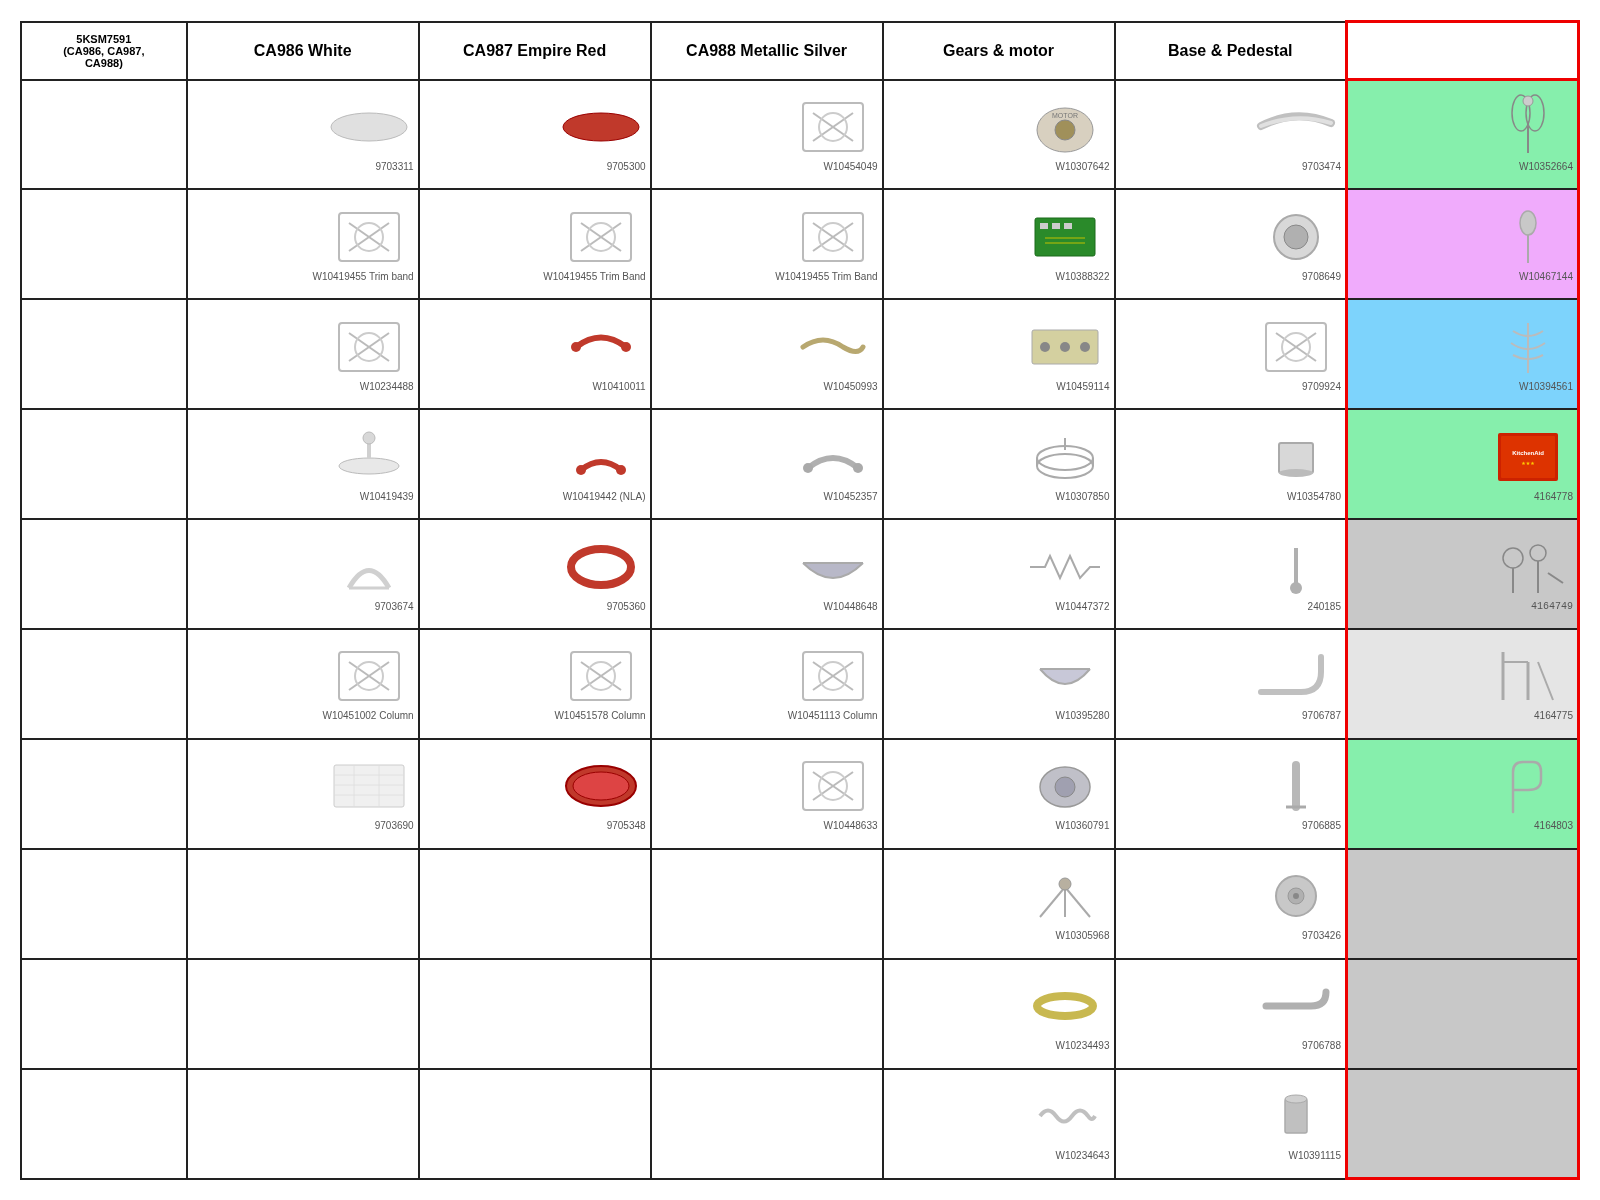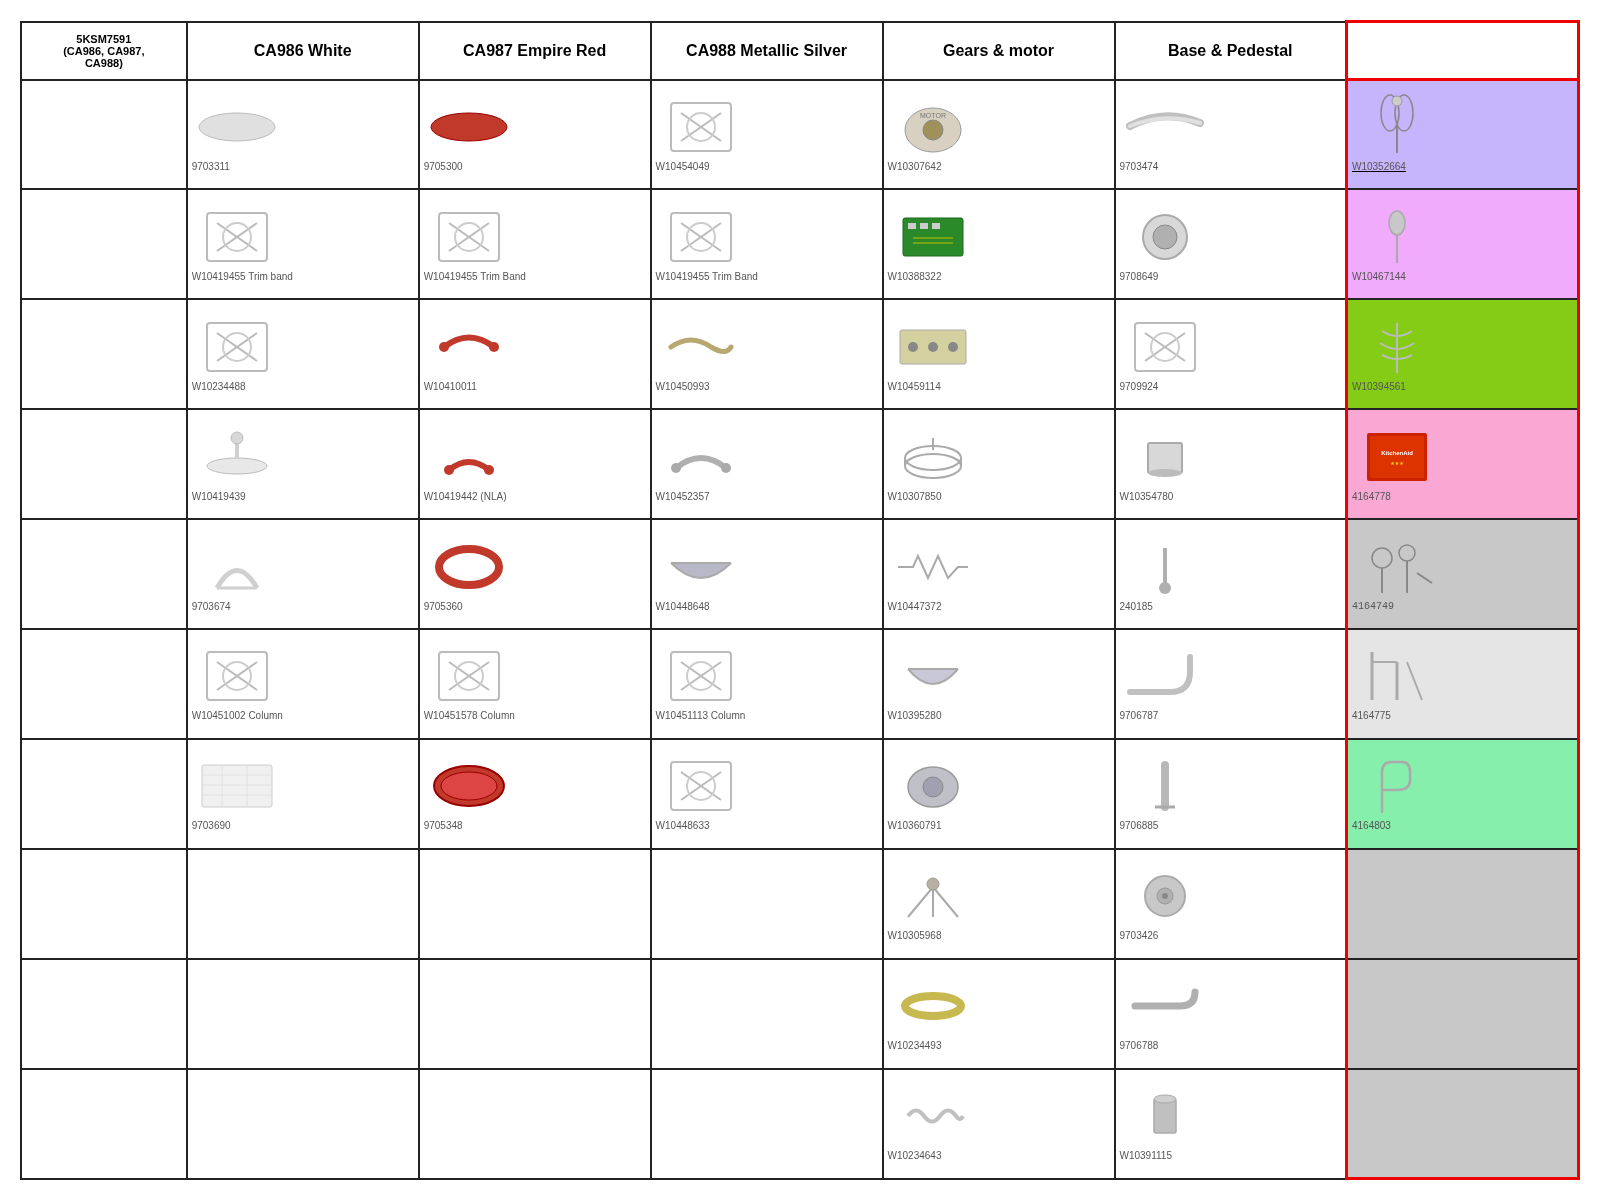--- a/index.html
+++ b/index.html
@@ -37,21 +37,21 @@
     .header-tools {
       background: #e00;
       color: #fff !important;
     }
     .header-tools {
       border: 3px solid #e00 !important;
     }
     .cell-inner {
       display: flex;
       flex-direction: column;
-      align-items: flex-start;
+      align-items: flex-end;
       justify-content: center;
       min-height: 80px;
     }
     .part-img {
       width: 90px;
       height: 60px;
       display: flex;
       align-items: center;
       justify-content: center;
       margin-bottom: 4px;
@@ -154,21 +154,21 @@
             <div class="cell-inner">
               <div class="part-img">
                 <svg viewBox="0 0 90 58" xmlns="http://www.w3.org/2000/svg">
       <path d="M10,28 Q45,10 80,25" stroke="#c0c0c0" stroke-width="8" fill="none" stroke-linecap="round"></path>
       <path d="M10,28 Q45,14 80,25" stroke="#e0e0e0" stroke-width="4" fill="none" stroke-linecap="round"></path>
     </svg>
               </div>
               <div class="part-label">9703474</div>
             </div>
           </td>
-          <td style="background: #c4b5fd; border-left: 3px solid rgb(238, 0, 0); border-right: 3px solid rgb(238, 0, 0); text-decoration: underline;">
+          <td style="background: #86efac; border-left: 3px solid rgb(238, 0, 0); border-right: 3px solid rgb(238, 0, 0);">
             <div class="cell-inner">
               <div class="part-img">
                 <svg viewBox="0 0 90 68" xmlns="http://www.w3.org/2000/svg">
       <line x1="45" y1="60" x2="45" y2="30" stroke="#888" stroke-width="2"></line>
       <ellipse cx="38" cy="20" rx="9" ry="18" fill="none" stroke="#888" stroke-width="1.5"></ellipse>
       <ellipse cx="52" cy="20" rx="9" ry="18" fill="none" stroke="#888" stroke-width="1.5"></ellipse>
       <circle cx="45" cy="8" r="5" fill="#ccc" stroke="#999" stroke-width="1"></circle>
     </svg>
               </div>
               <div class="part-label">W10352664</div>
@@ -310,21 +310,21 @@
                 <svg viewBox="0 0 90 58" xmlns="http://www.w3.org/2000/svg">
       <rect x="15" y="5" width="60" height="48" rx="3" fill="none" stroke="#bbb" stroke-width="2"></rect>
       <line x1="25" y1="15" x2="65" y2="43" stroke="#bbb" stroke-width="2"></line>
       <line x1="65" y1="15" x2="25" y2="43" stroke="#bbb" stroke-width="2"></line>
       <circle cx="45" cy="29" r="14" fill="none" stroke="#ccc" stroke-width="2"></circle>
     </svg>
               </div>
               <div class="part-label">9709924</div>
             </div>
           </td>
-          <td style="background: #84cc16; border-left: 3px solid rgb(238, 0, 0); border-right: 3px solid rgb(238, 0, 0);">
+          <td style="background: #7dd3fc; border-left: 3px solid rgb(238, 0, 0); border-right: 3px solid rgb(238, 0, 0);">
             <div class="cell-inner">
               <div class="part-img">
                 <svg viewBox="0 0 90 68" xmlns="http://www.w3.org/2000/svg">
       <line x1="45" y1="60" x2="45" y2="10" stroke="#bbb" stroke-width="2"></line>
       <path d="M30,18 Q45,28 60,18" stroke="#bbb" stroke-width="2" fill="none"></path>
       <path d="M28,30 Q45,42 62,30" stroke="#bbb" stroke-width="2" fill="none"></path>
       <path d="M30,42 Q45,50 60,42" stroke="#bbb" stroke-width="2" fill="none"></path>
     </svg>
               </div>
               <div class="part-label">W10394561</div>
@@ -387,21 +387,21 @@
             <div class="cell-inner">
               <div class="part-img">
                 <svg viewBox="0 0 90 58" xmlns="http://www.w3.org/2000/svg">
       <rect x="28" y="15" width="34" height="30" rx="2" fill="#d8d8d8" stroke="#aaa" stroke-width="2"></rect>
       <ellipse cx="45" cy="45" rx="17" ry="4" fill="#bbb"></ellipse>
     </svg>
               </div>
               <div class="part-label">W10354780</div>
             </div>
           </td>
-          <td style="background: #f9a8d4; border-left: 3px solid rgb(238, 0, 0); border-right: 3px solid rgb(238, 0, 0);">
+          <td style="background: #86efac; border-left: 3px solid rgb(238, 0, 0); border-right: 3px solid rgb(238, 0, 0);">
             <div class="cell-inner">
               <div class="part-img">
                 <svg viewBox="0 0 90 68" xmlns="http://www.w3.org/2000/svg">
       <rect x="15" y="10" width="60" height="48" rx="2" fill="#cc2200"></rect>
       <rect x="18" y="13" width="54" height="42" rx="1" fill="#dd3300"></rect>
       <text x="45" y="32" text-anchor="middle" font-size="6" fill="#fff" font-weight="bold">KitchenAid</text>
       <text x="45" y="42" text-anchor="middle" font-size="5" fill="#ffcc00">★★★</text>
     </svg>
               </div>
               <div class="part-label">4164778</div>

